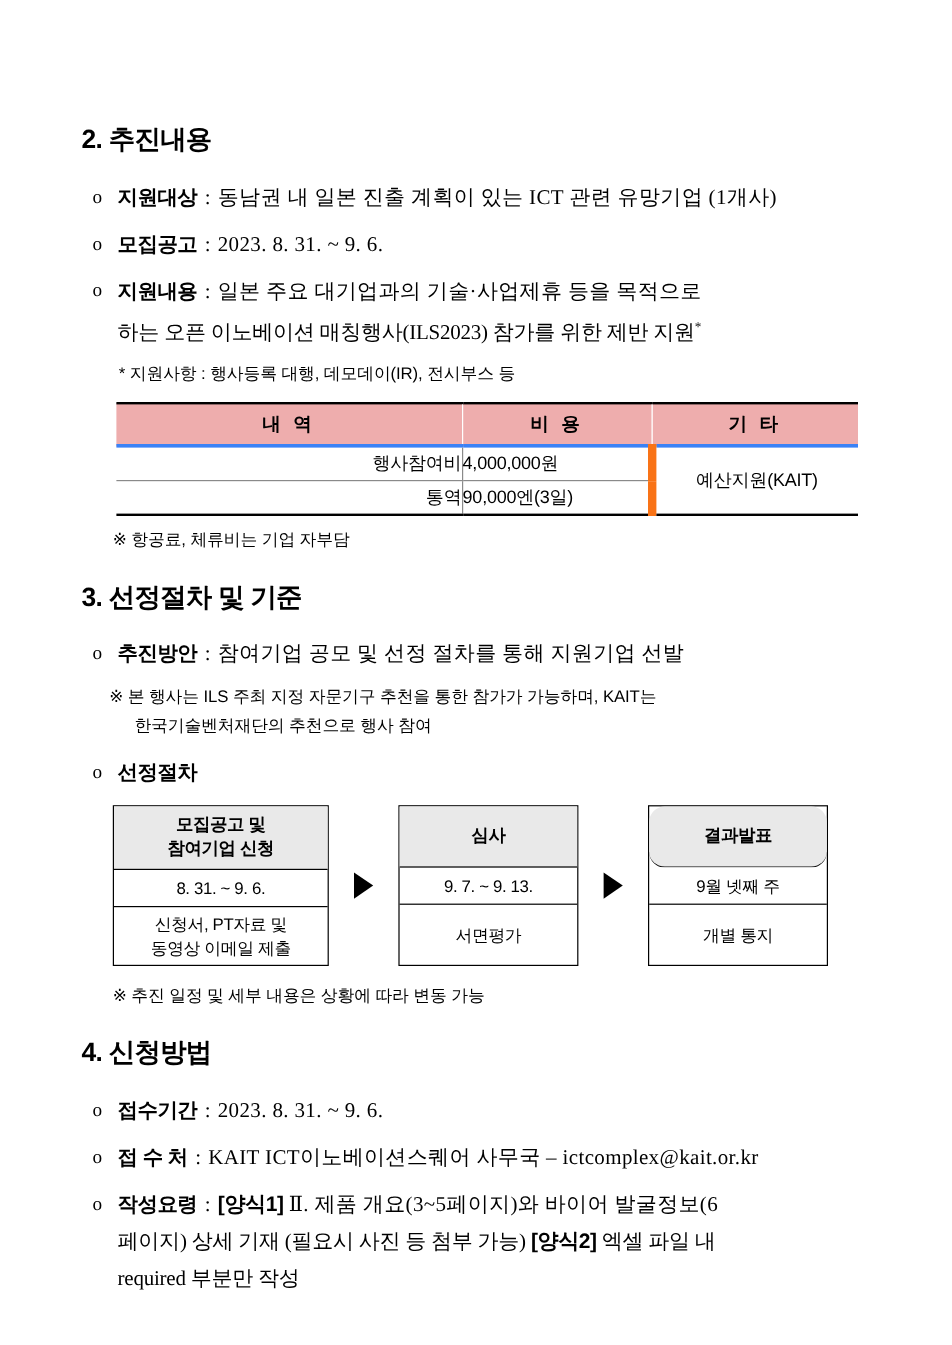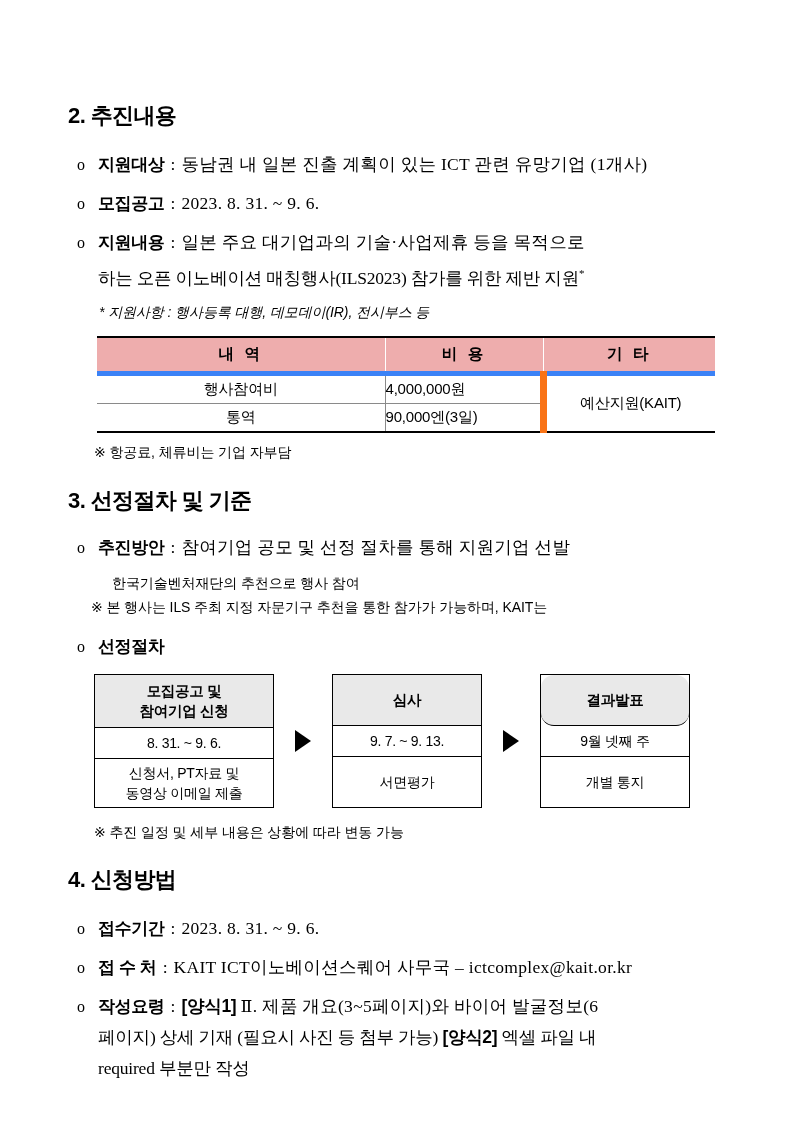--- a/index.html
+++ b/index.html
@@ -79,21 +79,21 @@
   }
 
   
   .note {
     font-family: "Liberation Sans", "DejaVu Sans", sans-serif;
     font-size: 14px;
     line-height: 24px;
     letter-spacing: -0.1px;
     margin: 0;
   }
-  .note-star { padding-left: 31px; margin-top: -2px; margin-bottom: 10px; font-style: italic;}
+  .note-star { padding-left: 31px; margin-top: -2px; margin-bottom: 10px;}
   .note-ref  { padding-left: 23px; }
   .note-ref-indent { padding-left: 44px; }
   .note-tbl { padding-left: 26px; margin-top: 7px; }
   .note-flow { padding-left: 26px; margin-top: 12px; }
 
   
   .cost-table-wrap { margin-top: 12px; }
   table.cost-table {
     border-collapse: collapse;
     width: 618px;
@@ -105,35 +105,35 @@
   table.cost-table col.c2 { width: 158px; }
   table.cost-table col.c3 { width: 172px; }
   table.cost-table thead th {
     background: #eeadad;
     font-weight: bold;
     font-size: 15.5px;
     letter-spacing: 3px;
     text-align: center;
     padding: 6px 0 6px 0;
     border-top: 2.2px solid #000;
-    border-bottom: 5px solid #3b82f6;
+    border-bottom: 3px solid #3b82f6;
     border-right: 1px solid #ffffff;
   }
   table.cost-table thead th:last-child { border-right: none; }
   table.cost-table tbody td {
     font-size: 15px;
     padding: 4px 0 4px 0;
     border-bottom: 1px solid #8a8a8a;
     letter-spacing: -0.2px;
   }
   table.cost-table tbody tr:last-child td {
     border-bottom: 2.2px solid #000;
     margin-top: 36px;
   }
-  td.c-item { text-align: center; border-right: 1px solid #8a8a8a; }
+  td.c-item { text-align: right; border-right: 1px solid #8a8a8a; }
   td.c-cost { padding-right: 4px !important; border-right: 7px solid #f97316; }
   td.c-etc  { text-align: center; vertical-align: middle; border-bottom: 2.2px solid #000 !important; }
 
   
   .flow {
     margin-left: 26px;
     margin-top: 12px;
     display: flex;
     align-items: center;
   }
@@ -250,22 +250,22 @@
 
     <h2 class="section-heading h-sec3">3. 선정절차 및 기준</h2>
 
     <div class="bullet">
       <span class="marker">o</span>
       <span class="lbl">추진방안</span>
       <span class="sep">:</span>
       <span class="body">참여기업 공모 및 선정 절차를 통해 지원기업 선발</span>
     </div>
 
+    <p class="note note-ref">※ 본 행사는 ILS 주최 지정 자문기구 추천을 통한 참가가 가능하며, KAIT는</p>
     <p class="note note-ref-indent">한국기술벤처재단의 추천으로 행사 참여</p>
-    <p class="note note-ref">※ 본 행사는 ILS 주최 지정 자문기구 추천을 통한 참가가 가능하며, KAIT는</p>
 
     <div class="bullet" style="margin-top:12px;margin-bottom:0;">
       <span class="marker">o</span>
       <span class="lbl">선정절차</span>
     </div>
 
     <div class="flow">
       <div class="flow-box wide">
         <div class="fb-head" style="background: rgb(233, 233, 233);">
           <span>모집공고 및</span><br>

